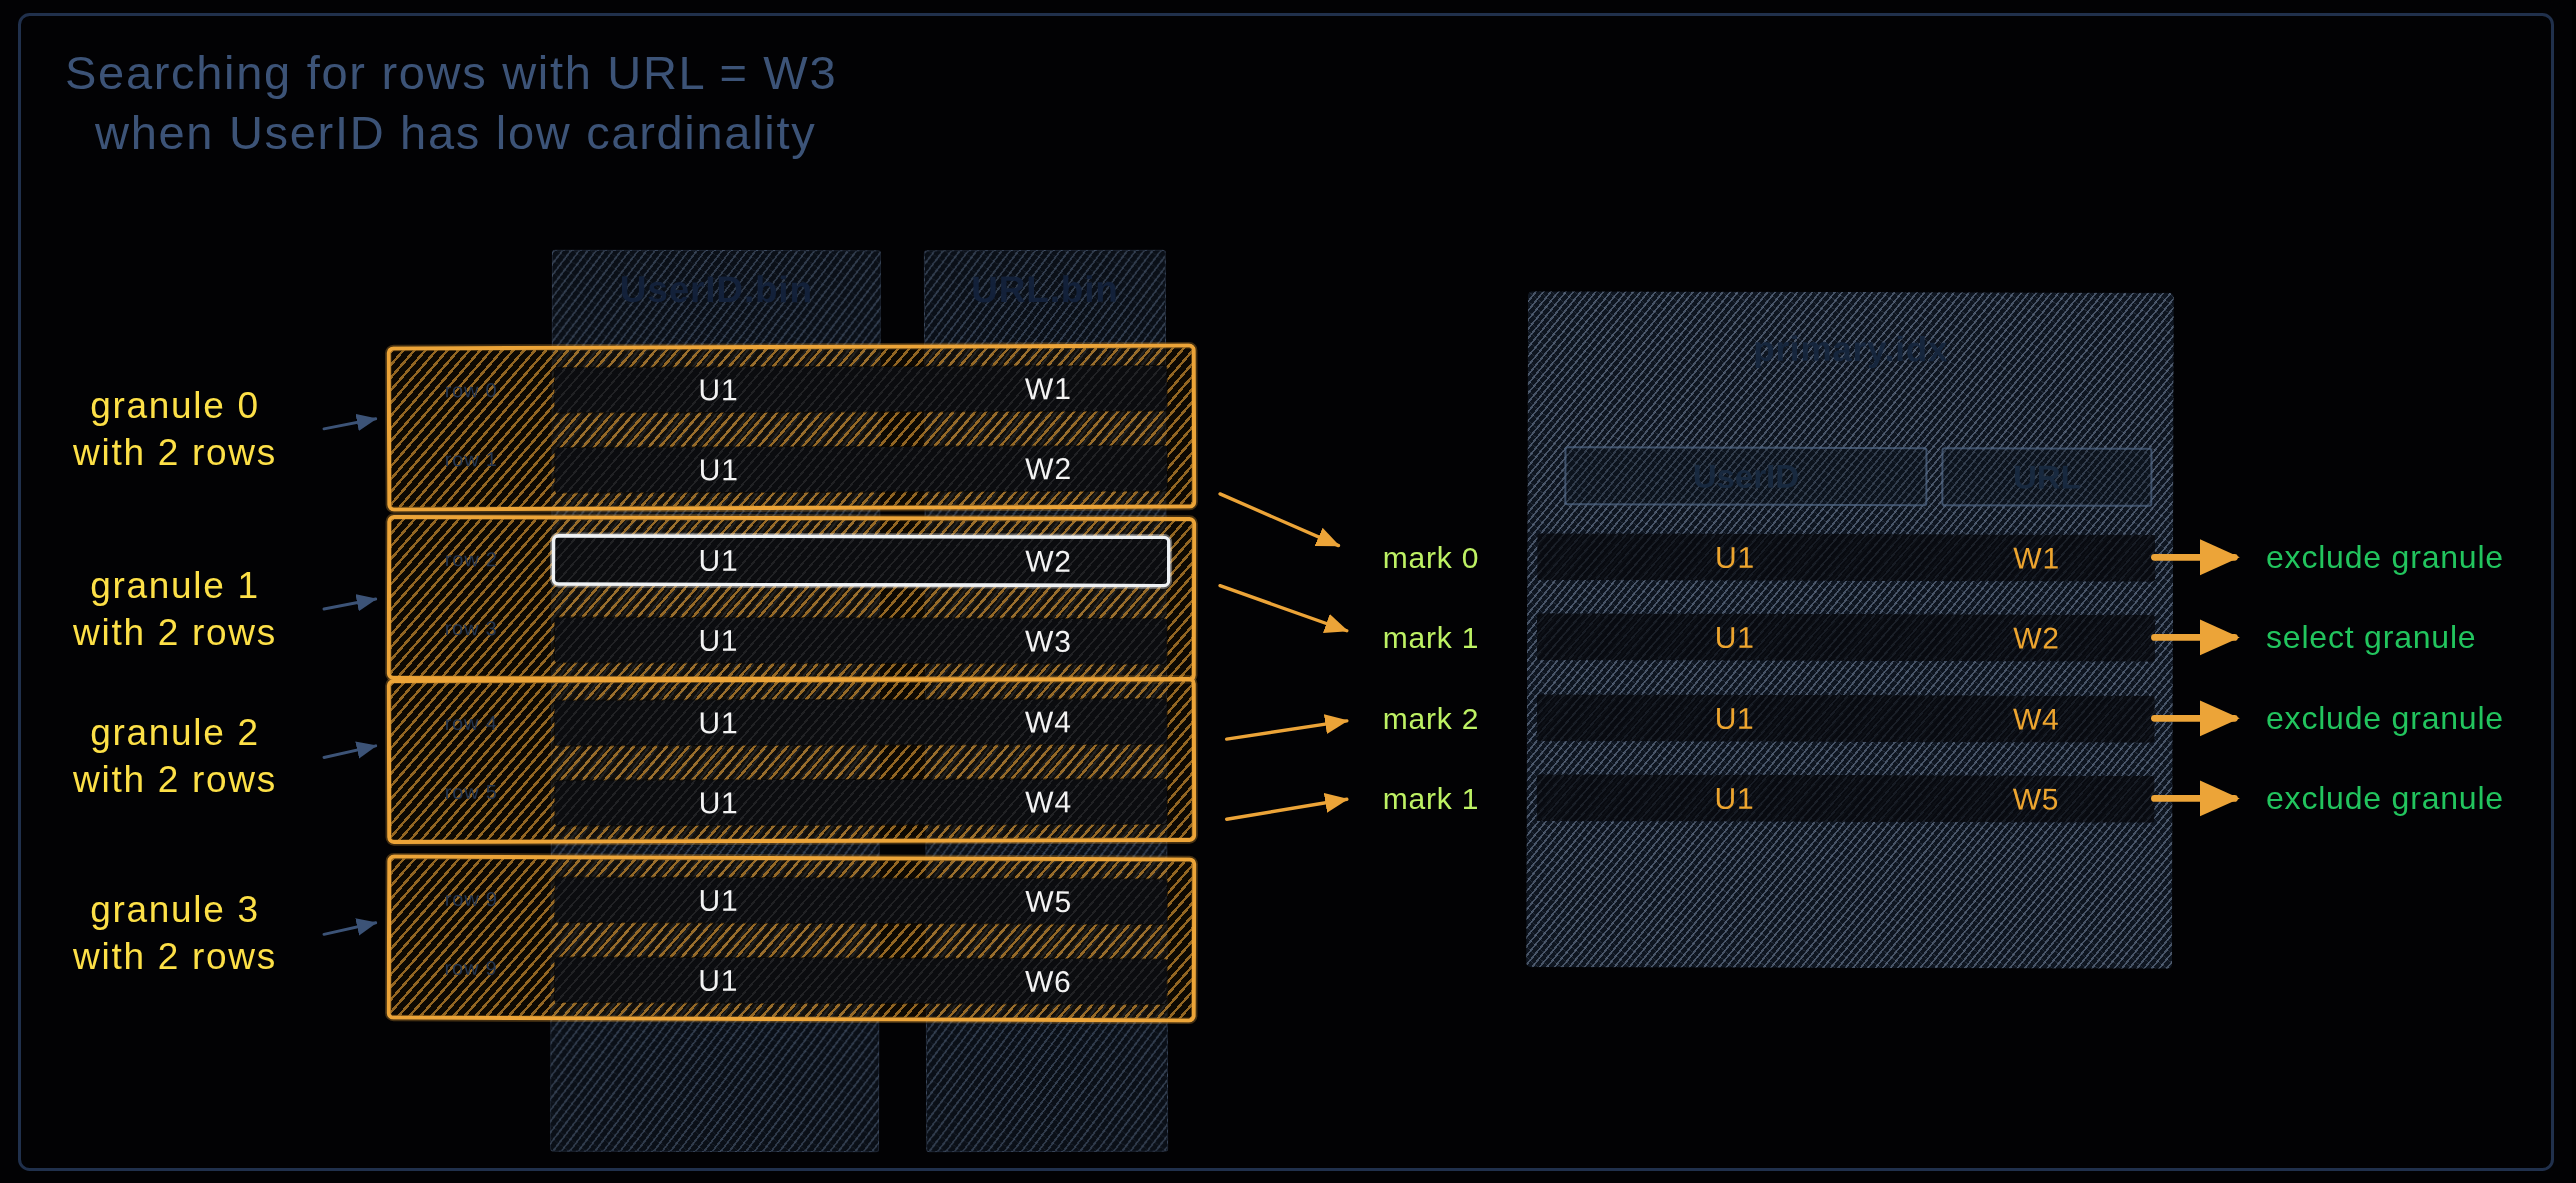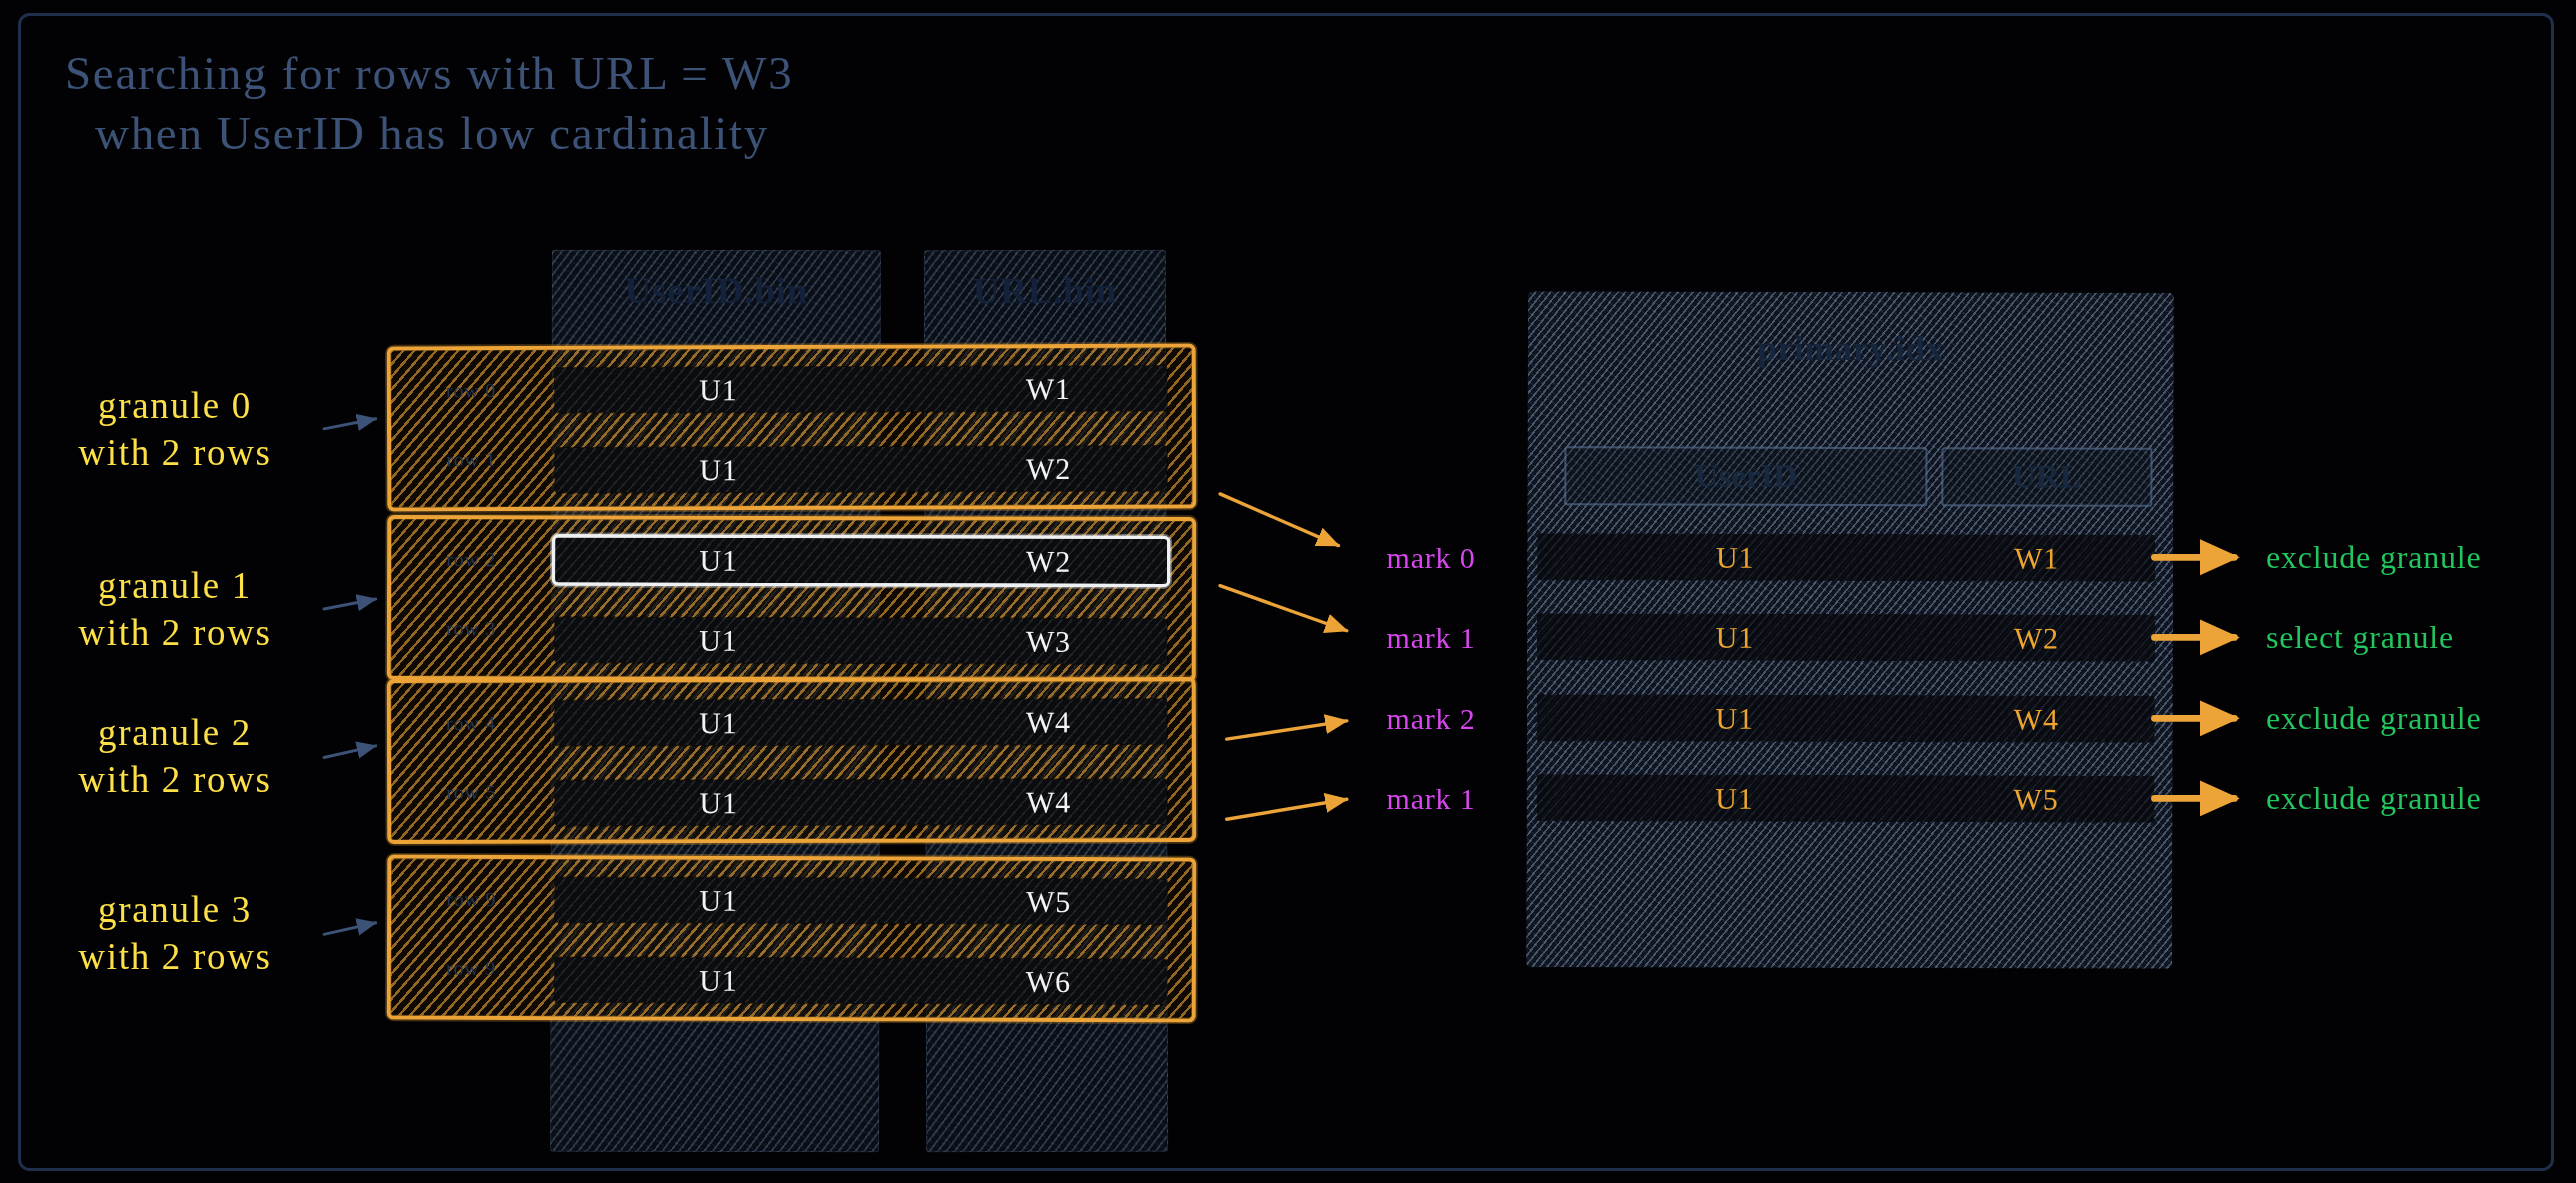--- a/index.html
+++ b/index.html
@@ -1,19 +1,19 @@
 <!DOCTYPE html>
 <html style="font-size:13.4px"><head>
 <meta charset="utf-8">
 <style>
   html, body { margin:0; padding:0; background:#000; }
   .canvas {
     position:relative; width:2572px; height:1183px; overflow:hidden;
     background:#020204;
-    font-family:Liberation Serif, serif;
+    font-family:Liberation Sans, sans-serif;
   }
   .frame {
     position:absolute; left:18.4px; top:13.4px; right:18.4px; bottom:11.7px;
     border:3.3px solid #20304c; border-radius:11.7px; z-index:1;
   }
   
   .title { position:absolute; left:65px; top:43px; color:#3c5377; z-index:4; letter-spacing:1.7px; }
   .title .l1 { font-size:47px; line-height:60px; }
   .title .l2 { font-size:47px; line-height:60px; margin-left:30px; }
 
@@ -66,21 +66,21 @@
   }
   .rl0 { top:18.4px; } .rl1 { top:87px; }
 
   
   .glabel { position:absolute; left:33px; width:284px; text-align:center;
             color:#fde047; font-size:37px; line-height:47px; letter-spacing:1.7px; z-index:4; }
   .gl0 { top:382px; } .gl1 { top:562px; } .gl2 { top:709px; } .gl3 { top:886px; }
 
   
   .marklabel { position:absolute; left:1364px; width:134px; text-align:center;
-               color:#d946ef; font-size:30px; line-height:37px; letter-spacing:0.8px; z-index:4; }
+               color:#bef264; font-size:30px; line-height:37px; letter-spacing:0.8px; z-index:4; }
   .mk0 { top:539px; } .mk1 { top:619px; } .mk2 { top:700px; } .mk3 { top:780px; }
 
   
   .idx-table {
     position:absolute; left:1527px; top:292px; width:646px; height:676px; z-index:2;
     background-color:#0e1520;
     background-image:
       repeating-linear-gradient(129deg, rgba(150,170,200,0.42) 0px, rgba(150,170,200,0.42) 1.7px, transparent 1.7px, transparent 5.8px),
       repeating-linear-gradient(41deg, rgba(150,170,200,0.15) 0px, rgba(150,170,200,0.15) 0.8px, transparent 0.8px, transparent 7.5px);
     border-radius:5px; transform:rotate(0.15deg);

